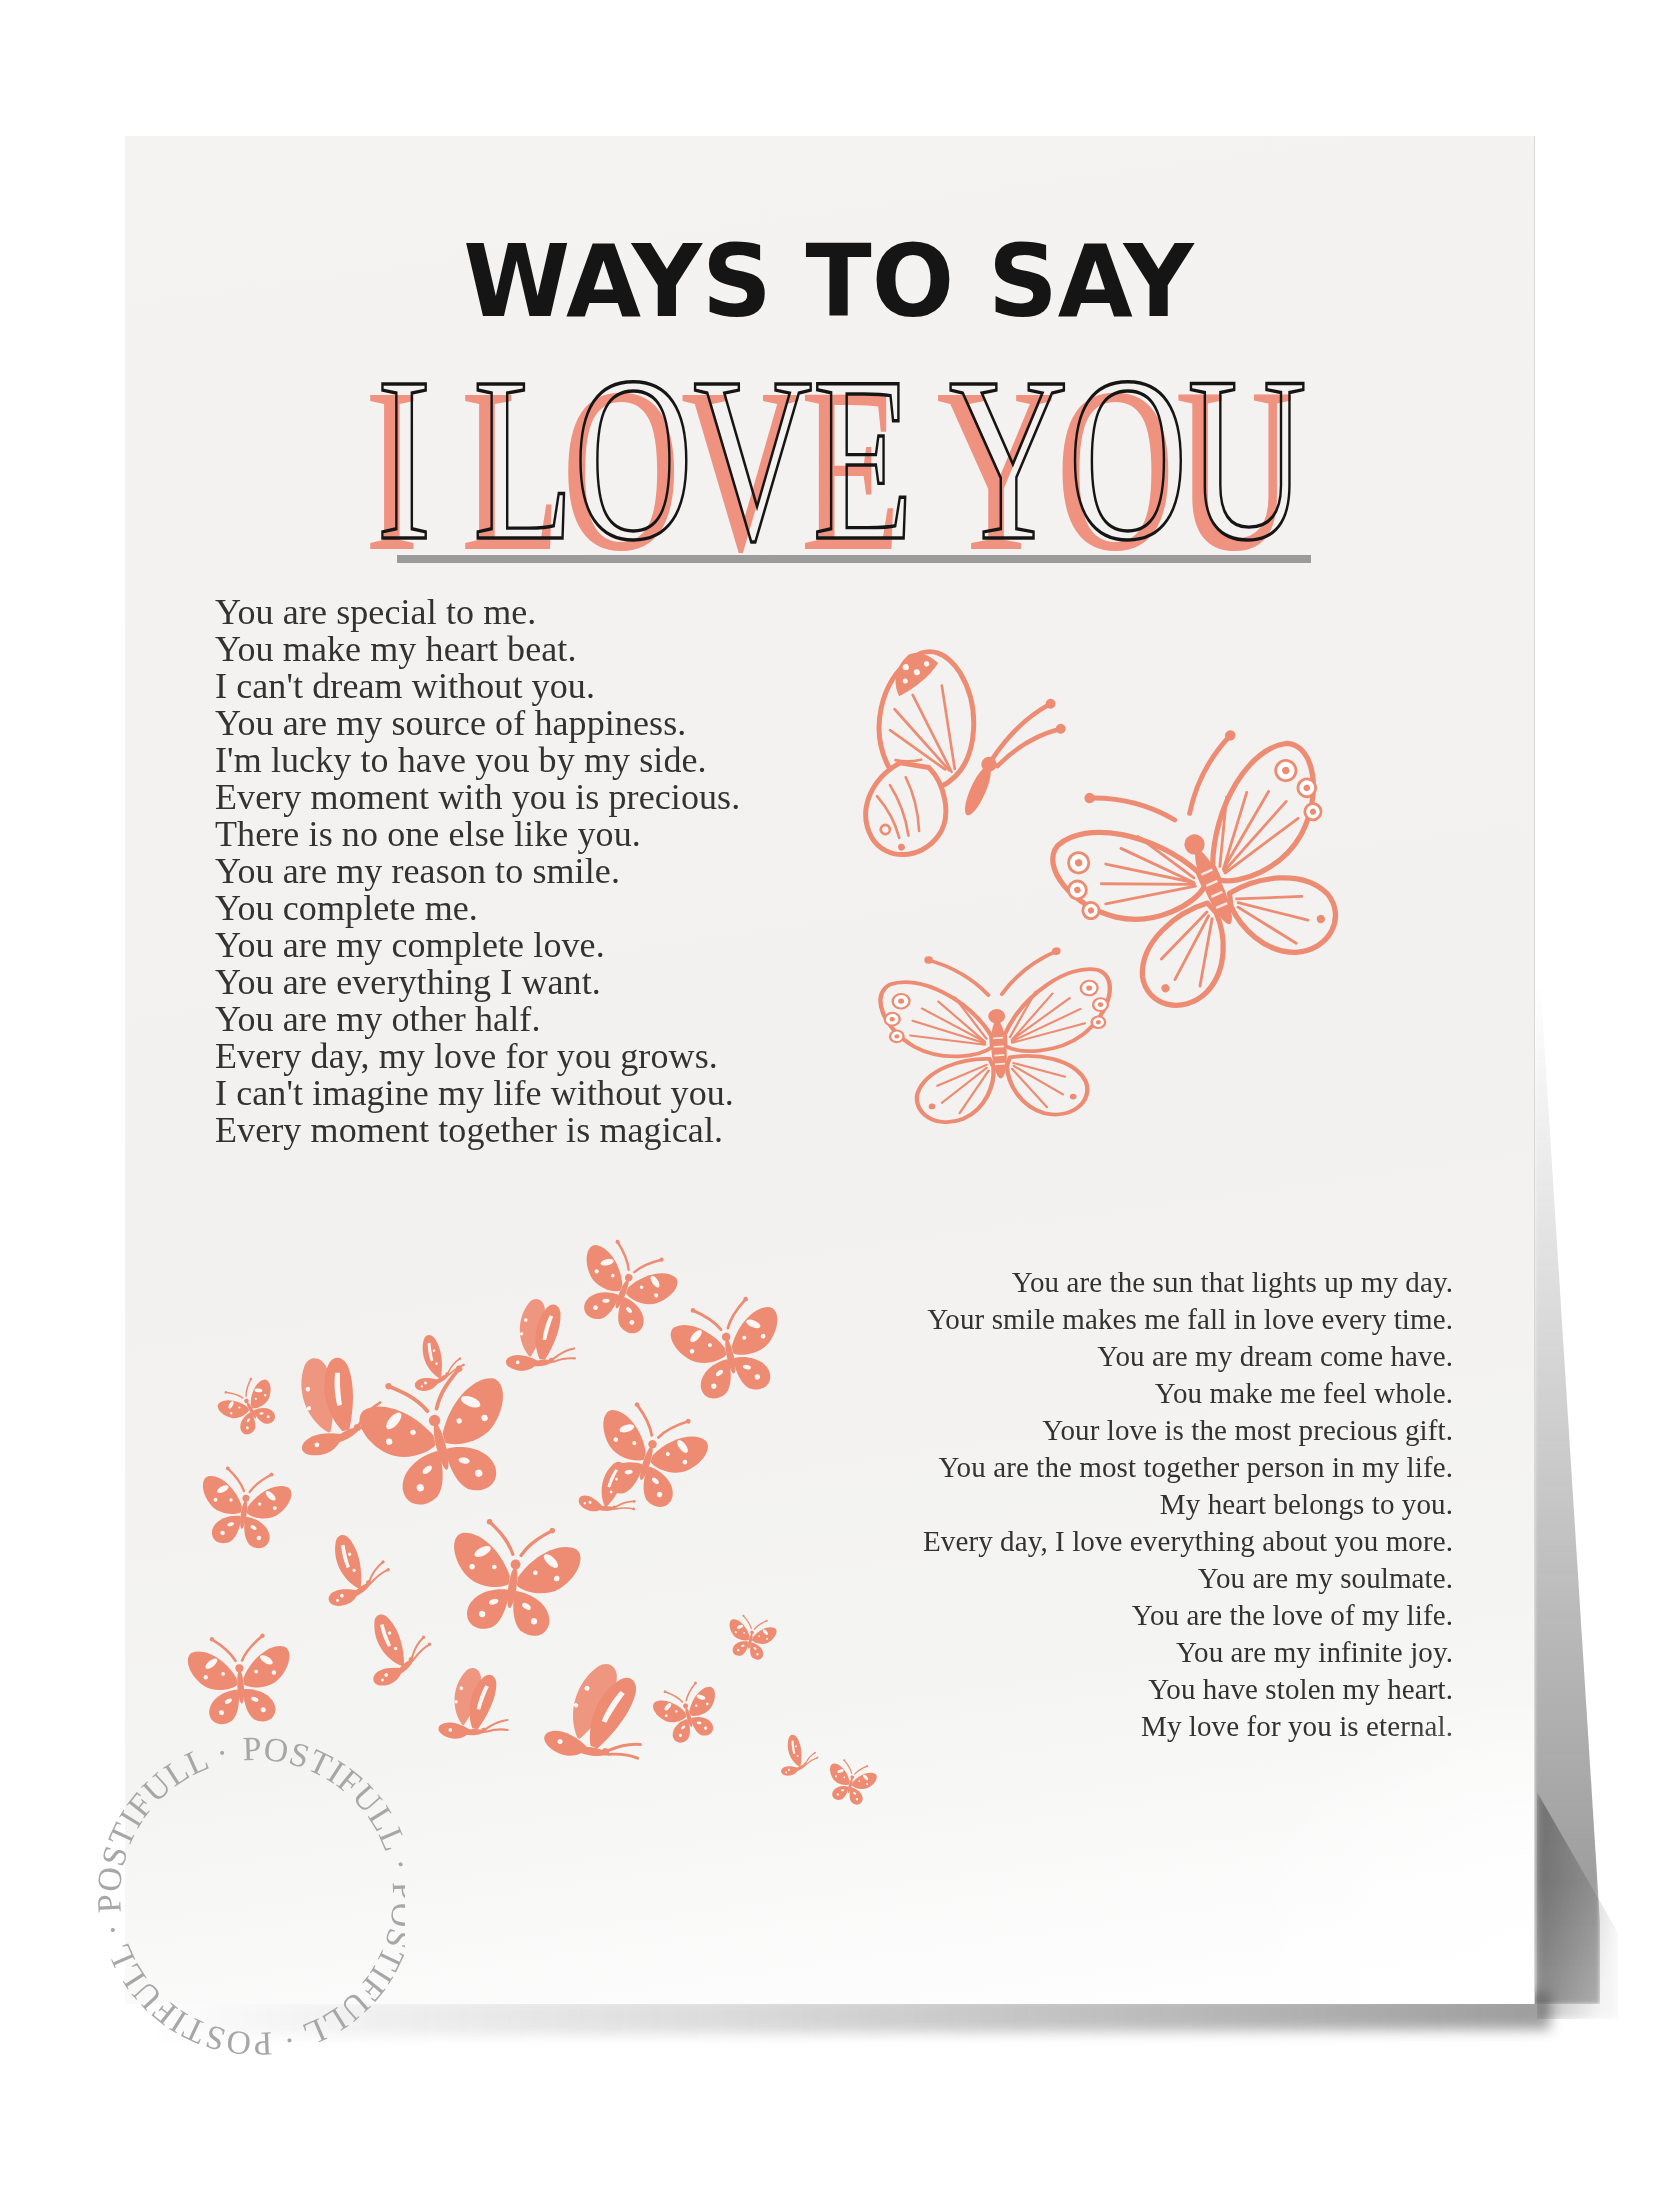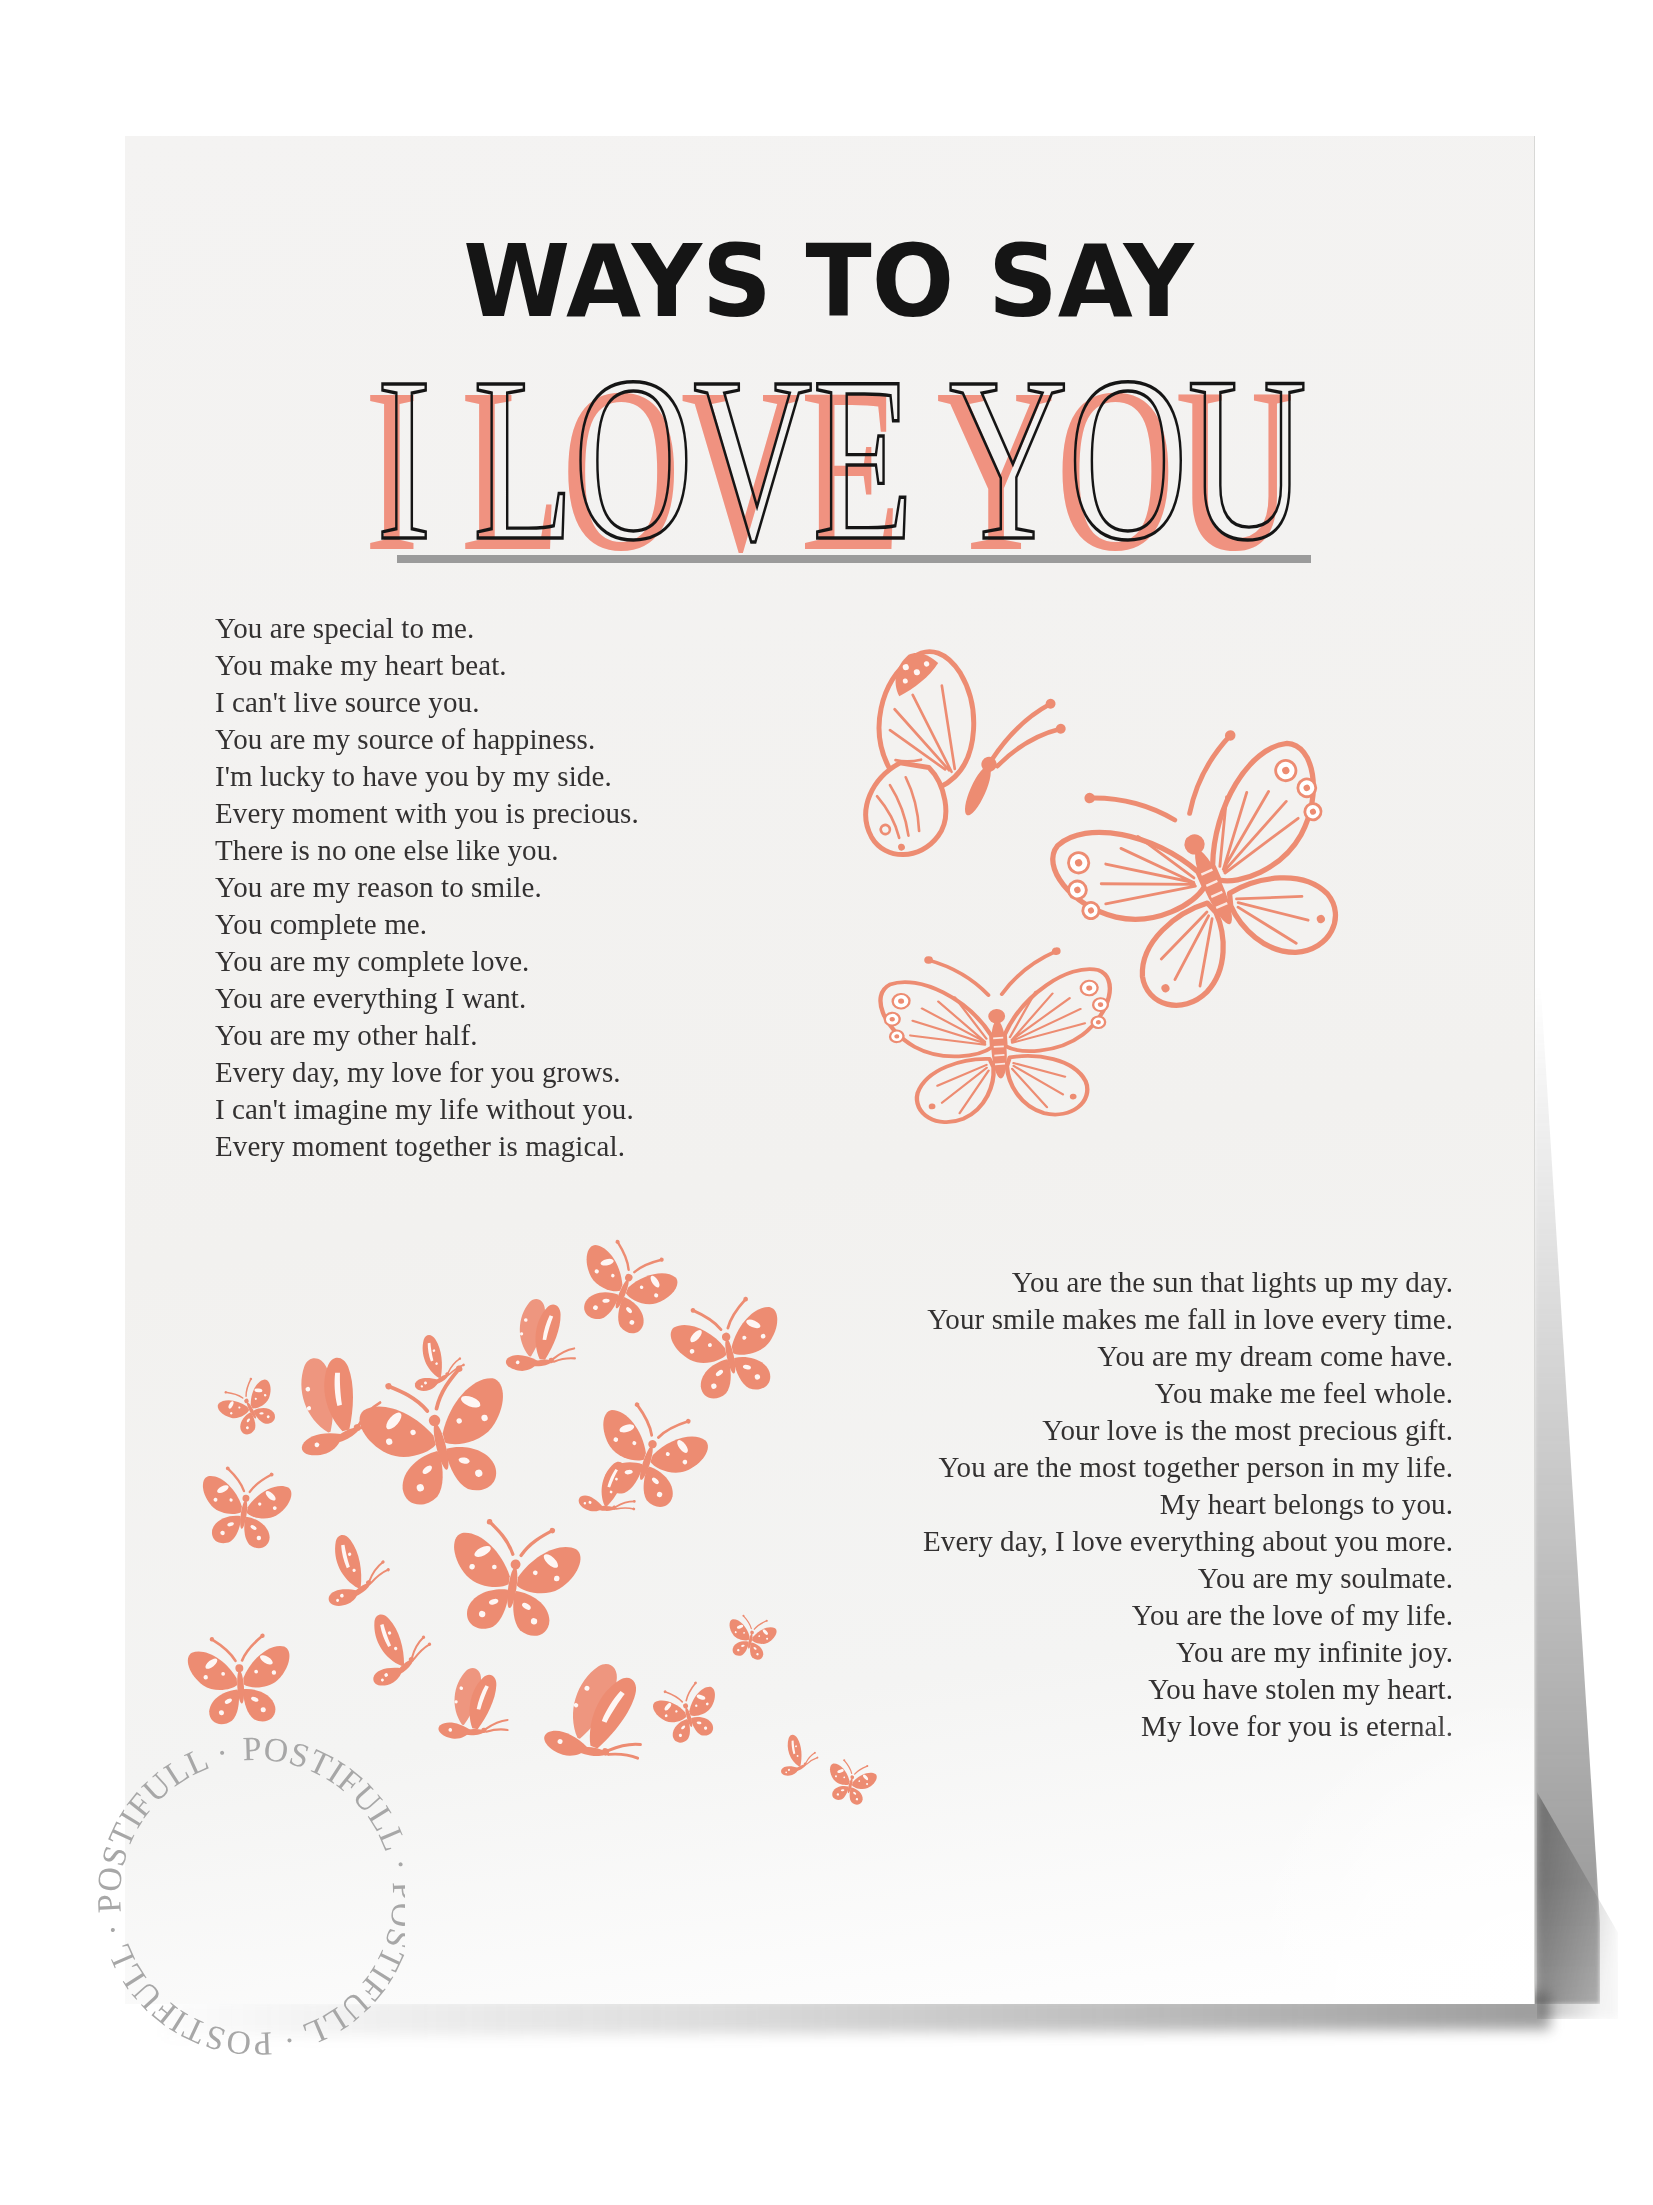--- a/index.html
+++ b/index.html
@@ -31,21 +31,21 @@
     background:radial-gradient(circle at 100% 100%,rgba(255,255,255,.95),rgba(255,255,255,.55) 45%,rgba(255,255,255,0) 75%);}
 
   
   .title-svg{position:absolute;left:0;top:0;}
   .t-ways{font-family:"DejaVu Sans",sans-serif;font-weight:bold;fill:var(--ink);}
   .t-love-fill{font-family:"Liberation Serif",serif;fill:var(--coral_title);}
   .t-love-outline{font-family:"Liberation Serif",serif;fill:none;stroke:var(--ink);stroke-width:5px;}
   .underline{position:absolute;left:272px;top:419px;width:914px;height:7.6px;background:var(--underline);}
 
   
-  .left-block{position:absolute;left:90px;top:474px;font-size:29px;line-height:37px;
+  .left-block{position:absolute;left:90px;top:458px;font-size:36px;line-height:37px;
     color:var(--text);letter-spacing:0.1px;white-space:nowrap;}
   .right-block{position:absolute;right:81px;top:1128px;font-size:29px;line-height:37px;
     color:var(--text);letter-spacing:0.1px;text-align:right;white-space:nowrap;}
 
   
   .bfly{position:absolute;overflow:visible;}
   .bf-a{left:703px;top:476px;width:248px;height:276px;}
   .bf-b{left:923px;top:589px;width:331px;height:324px;}
   .bf-c{left:739px;top:799px;width:270px;height:229px;}
   .cluster{left:81px;top:1125px;width:703px;height:572px;}
@@ -191,21 +191,21 @@
     <text class="t-love-fill" x="1022" y="599" text-anchor="middle" font-size="340" textLength="1350" lengthAdjust="spacingAndGlyphs">I LOVE YOU</text>
     <text class="t-love-outline" x="1040" y="583" text-anchor="middle" font-size="340" textLength="1350" lengthAdjust="spacingAndGlyphs">I LOVE YOU</text>
   </svg>
 
   <div class="underline"></div>
 
   <div class="left-block">
 
   <div class="line">You are special to me.</div>
       <div class="line">You make my heart beat.</div>
-      <div class="line">I can't live source you.</div>
+      <div class="line">I can't dream without you.</div>
       <div class="line">You are my source of happiness.</div>
       <div class="line">I'm lucky to have you by my side.</div>
       <div class="line">Every moment with you is precious.</div>
       <div class="line">There is no one else like you.</div>
       <div class="line">You are my reason to smile.</div>
       <div class="line">You complete me.</div>
       <div class="line">You are my complete love.</div>
       <div class="line">You are everything I want.</div>
       <div class="line">You are my other half.</div>
       <div class="line">Every day, my love for you grows.</div>

